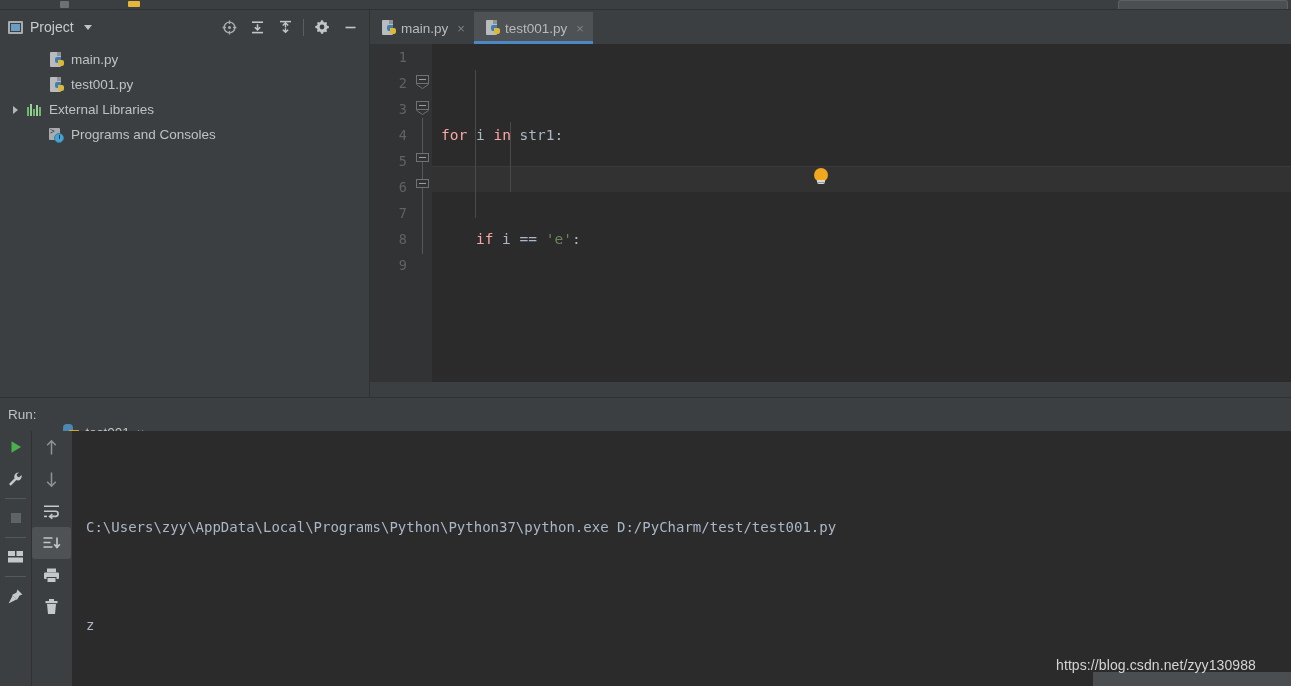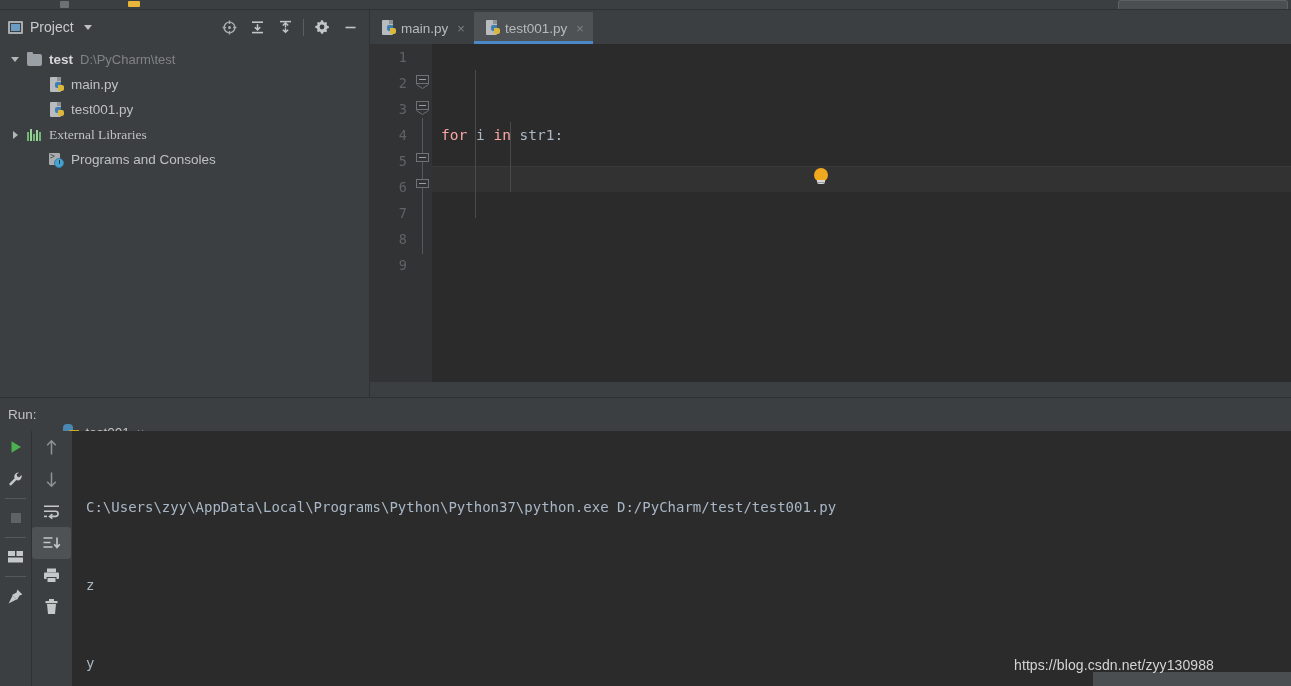--- a/index.html
+++ b/index.html
@@ -126,23 +126,23 @@
   .tool-col2{position:absolute;left:32px;top:0;width:39px;height:255px;background:#3c3f41;}
   .tcol-sep{position:absolute;left:31px;top:0;width:1px;height:255px;background:#2f3133;}
   .tbtn{width:31px;height:32px;display:flex;align-items:center;justify-content:center;cursor:pointer;}
   .tbtn2{width:39px;height:32px;display:flex;align-items:center;justify-content:center;cursor:pointer;}
   .tbtn2.sel{background:#4e5254;border-radius:3px;}
   .hsep{width:21px;height:1px;background:#55595b;margin:3px 5px;}
 
   .console{position:absolute;left:72px;top:0;width:1219px;height:255px;background:#2b2b2b;
         font-family:"DejaVu Sans Mono",monospace;font-size:14px;line-height:26px;color:#a9b7c6;
         padding:11px 0 0 14px;box-sizing:border-box;white-space:pre;overflow:hidden;}
-  .cline{height:26px;}
-
-  .watermark{position:absolute;left:1014px;top:657px;font-size:14px;color:#d4d4d4;
+  .cline{height:26px;margin-top:20px;}
+
+  .watermark{position:absolute;left:1056px;top:657px;font-size:14px;color:#d4d4d4;
         font-family:"Liberation Sans",sans-serif;letter-spacing:0.1px;}
   .wm-bar{position:absolute;left:1093px;top:672px;width:198px;height:14px;background:#4b4e50;}
 
   .panel-sep{position:absolute;left:0;top:397px;width:1291px;height:1px;background:#2f3133;}
   .vsep-proj{position:absolute;left:369px;top:10px;width:1px;height:388px;background:#2f3133;}
   svg{display:block;}
 </style>
 </head>
 <body>
 
@@ -193,30 +193,20 @@
       <div class="hicon">
         <svg width="17" height="17" viewBox="0 0 17 17">
             <path d="M3.5 8.5h10" stroke="#c2c5c6" stroke-width="1.6"></path>
           </svg>
       </div>
     </div>
   </div>
 
   <div class="proj-tree">
 
-    <div class="tree-row" style="padding-left:4px;">
-      <span class="tw">
-          <span class="arrow-dn"></span>
-        </span>
-      <span class="ticon">
-          <span class="ic-folder"></span>
-        </span>
-      <span class="tlabel bold">test</span>
-      <span class="tsub">D:\PyCharm\test</span>
-    </div>
 
     <div class="tree-row" style="padding-left:26px;">
       <span class="tw"></span>
       <span class="ticon">
         <span class="ic-py">
             <span class="sheet"></span>
             <span class="fold"></span>
             <span class="sb"></span>
             <span class="sy"></span>
           </span>
@@ -230,21 +220,21 @@
         <span class="ic-py">
             <span class="sheet"></span>
             <span class="fold"></span>
             <span class="sb"></span>
             <span class="sy"></span>
           </span>
       </span>
       <span class="tlabel">test001.py</span>
     </div>
 
-    <div class="tree-row" style="padding-left:4px;font-family:Liberation Serif, serif;">
+    <div class="tree-row" style="padding-left:4px;">
       <span class="tw">
           <span class="arrow-rt"></span>
         </span>
       <span class="ticon">
         <span class="ic-lib">
             <i></i>
             <i></i>
             <i></i>
             <i></i>
             <i></i>
@@ -344,20 +334,21 @@
 
       <div class="bulb">
         <div class="glass"></div>
           <div class="base"></div>
       </div>
 
       <div class="code">
 
         <div class="cl"><span class="kw">for</span><span class="pl"> i </span><span class="kw">in</span><span class="pl"> str1:</span></div>
 
+        <div class="cl"><span class="pl">    </span><span class="kw">if</span><span class="pl"> i == </span><span class="str">'e'</span><span class="pl">:</span></div>
 
         
 
         
 
         
 
         
 
         

